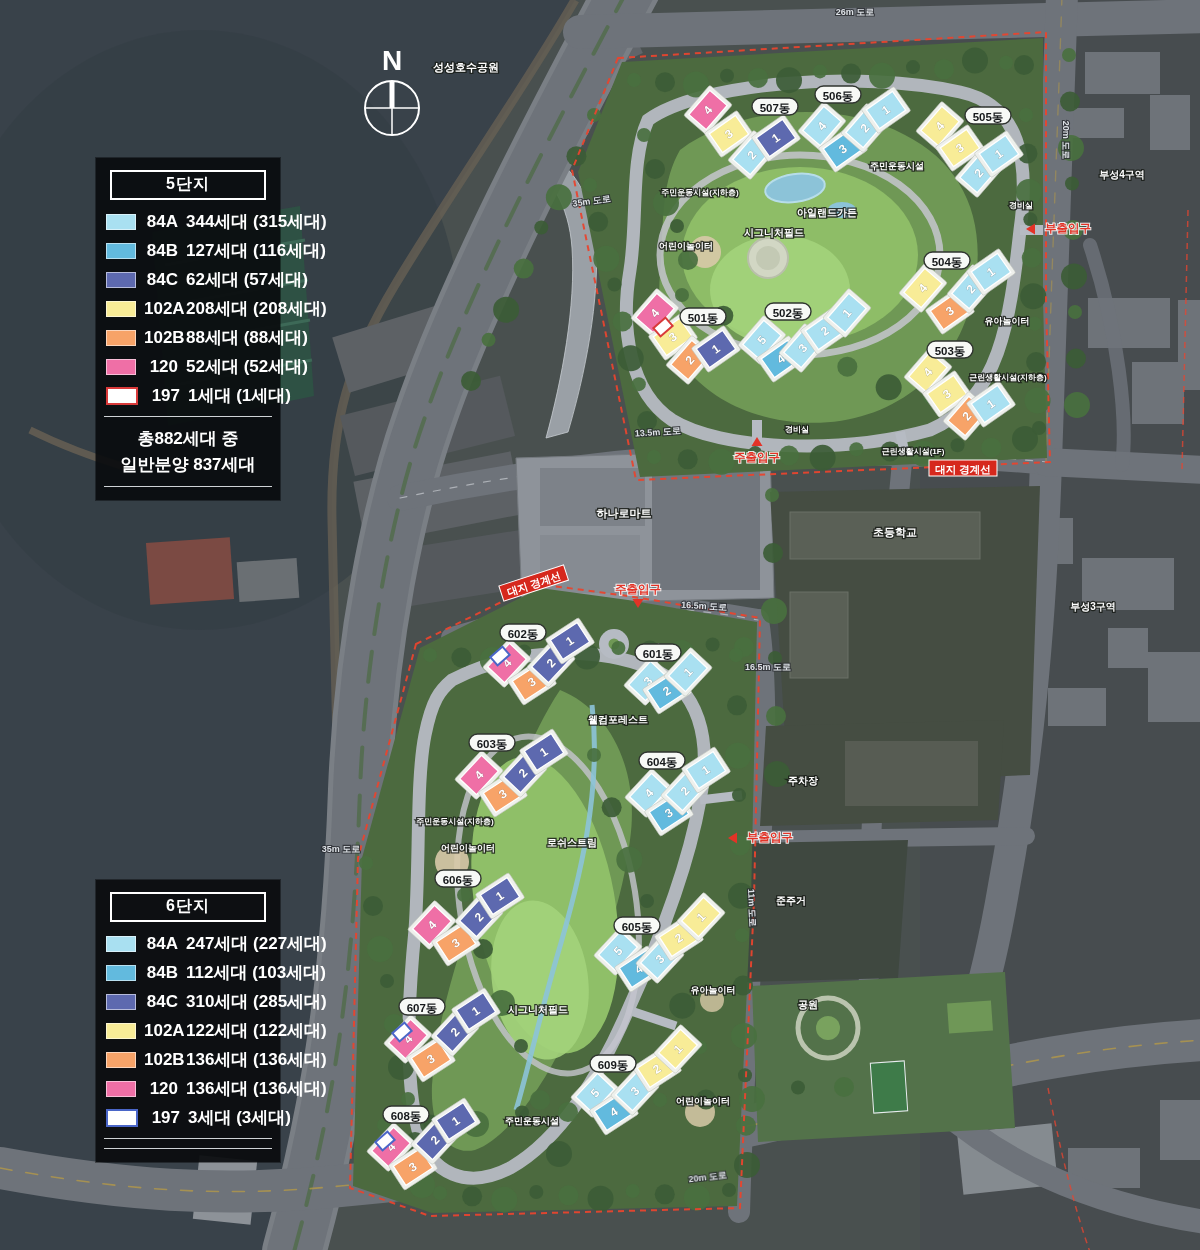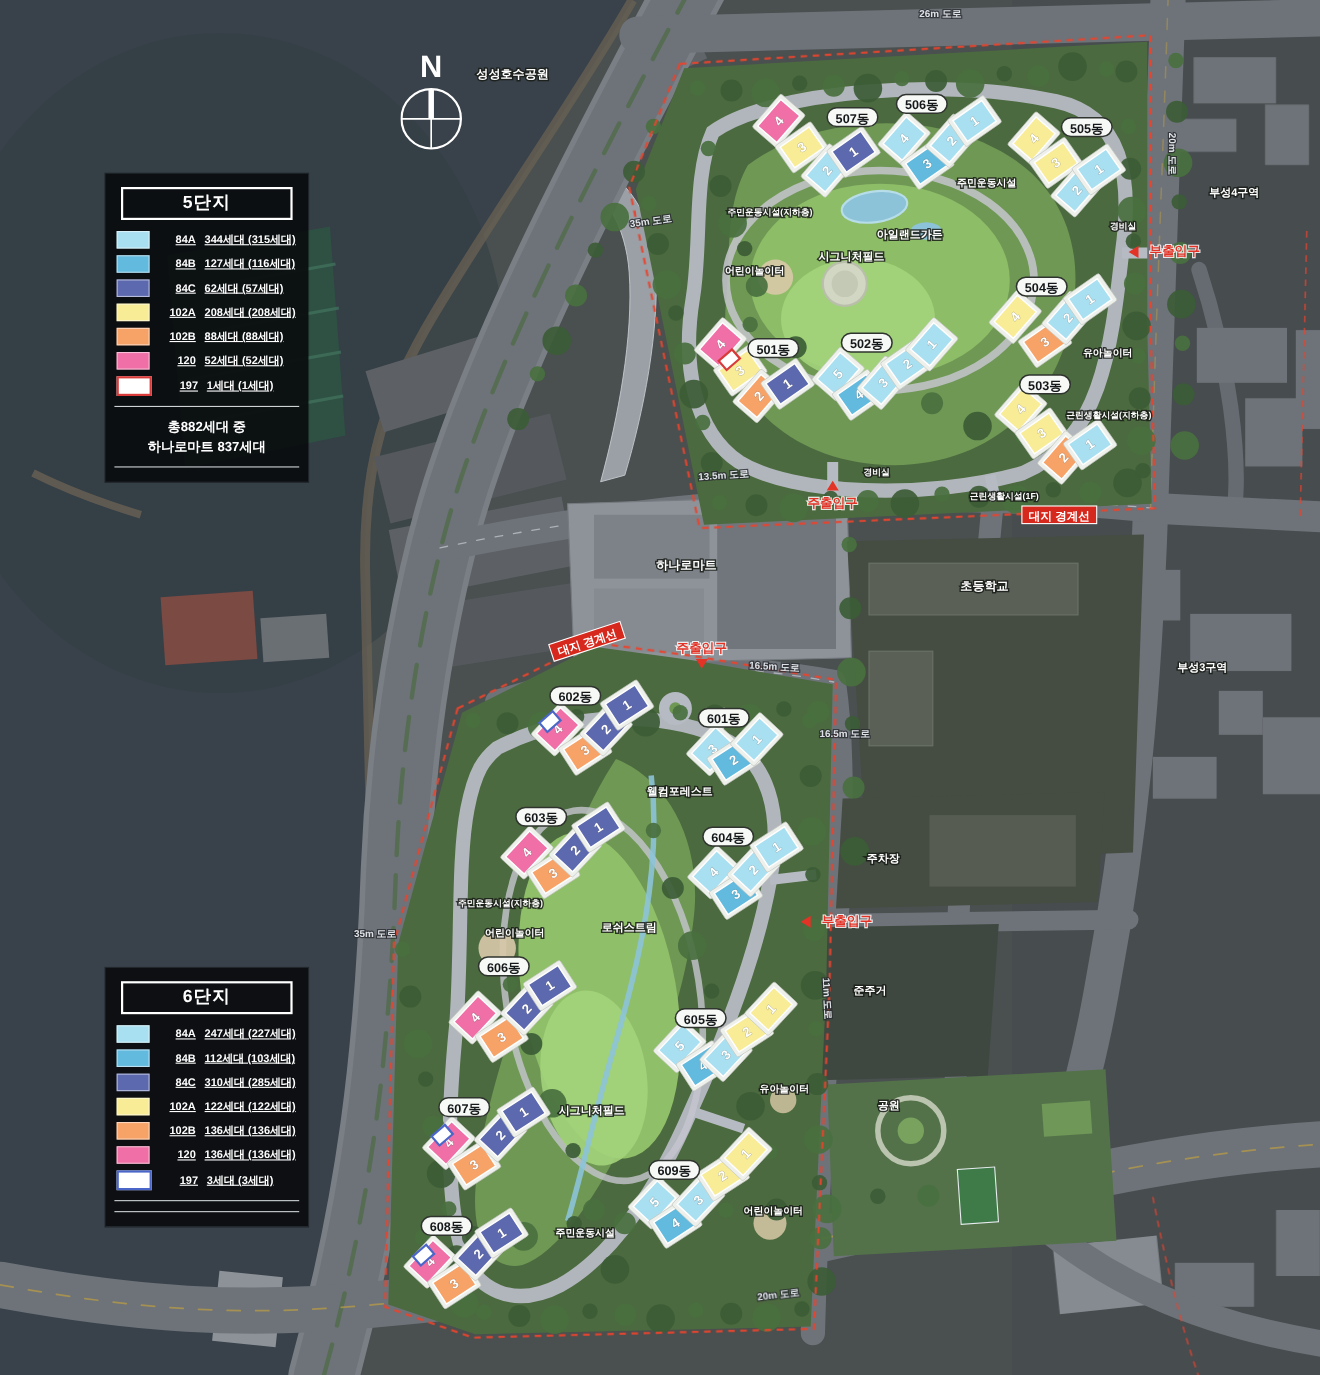--- a/index.html
+++ b/index.html
@@ -3,26 +3,26 @@
 <meta charset="utf-8">
 <style>
   html,body{margin:0;padding:0;background:#222;}
   #stage{position:relative;width:1200px;height:1250px;overflow:hidden;
          background:#39424a;font-family:"Liberation Sans",sans-serif;}
   #map{position:absolute;left:0;top:0;}
   .legend{position:absolute;width:184px;background:rgba(10,12,14,0.93);
           padding:10px 0 4px 0;box-shadow:0 0 0 1px rgba(0,0,0,.4);}
   .lg-title{border:2px solid #fff;margin:2px 14px 10px 14px;text-align:center;
             color:#fff;font-weight:bold;font-size:16px;padding:2px 0 3px 0;letter-spacing:1px;}
-  .lg-row{display:flex;align-items:center;margin:6px 10px;color:#fff;font-size:10px;text-decoration:underline;}
+  .lg-row{display:flex;align-items:center;margin:6px 10px;color:#fff;font-size:17px;}
   .lg-sw{width:28px;height:14px;margin-right:8px;flex:0 0 auto;}
   .lg-type{width:34px;text-align:right;font-weight:bold;margin-right:8px;flex:0 0 auto;}
   .lg-count{flex:1;white-space:nowrap;font-weight:bold;}
   .lg-sep{border-top:1px solid #cfd3d6;margin:9px 8px;}
-  .lg-total{text-align:center;color:#fff;font-weight:bold;font-size:12px;line-height:1.5;margin:8px 0;}
+  .lg-total{text-align:center;color:#fff;font-weight:bold;font-size:17px;line-height:1.5;margin:8px 0;}
   text{font-family:"Liberation Sans",sans-serif;}
 </style>
 </head>
 <body>
 
 <div id="stage">
 <svg id="map" width="1200" height="1250" viewBox="0 0 1200 1250">
 
   <g>
     <rect x="0" y="0" width="1200" height="1250" fill="#49504f"></rect>
@@ -826,21 +826,21 @@
         <span class="lg-count">52세대 (52세대)</span>
       </div>
       <div class="lg-row">
         <span class="lg-sw" style="background: rgb(255, 255, 255); border: 2px solid rgb(217, 58, 58);"></span>
         <span class="lg-type">197</span>
         <span class="lg-count">1세대 (1세대)</span>
       </div>
       <div class="lg-sep"></div>
       <div class="lg-total">
         <div>총882세대 중</div>
-        <div>하나로마트 837세대</div>
+        <div>일반분양 837세대</div>
       </div>
       <div class="lg-sep"></div>
     </div>
 <div class="legend" id="legend-1" style="left:96px;top:880px">
       <div class="lg-title">6단지</div>
       <div class="lg-row">
         <span class="lg-sw" style="background: rgb(169, 224, 241); border: 1px solid rgba(255, 255, 255, 0.55);"></span>
         <span class="lg-type">84A</span>
         <span class="lg-count">247세대 (227세대)</span>
       </div>

